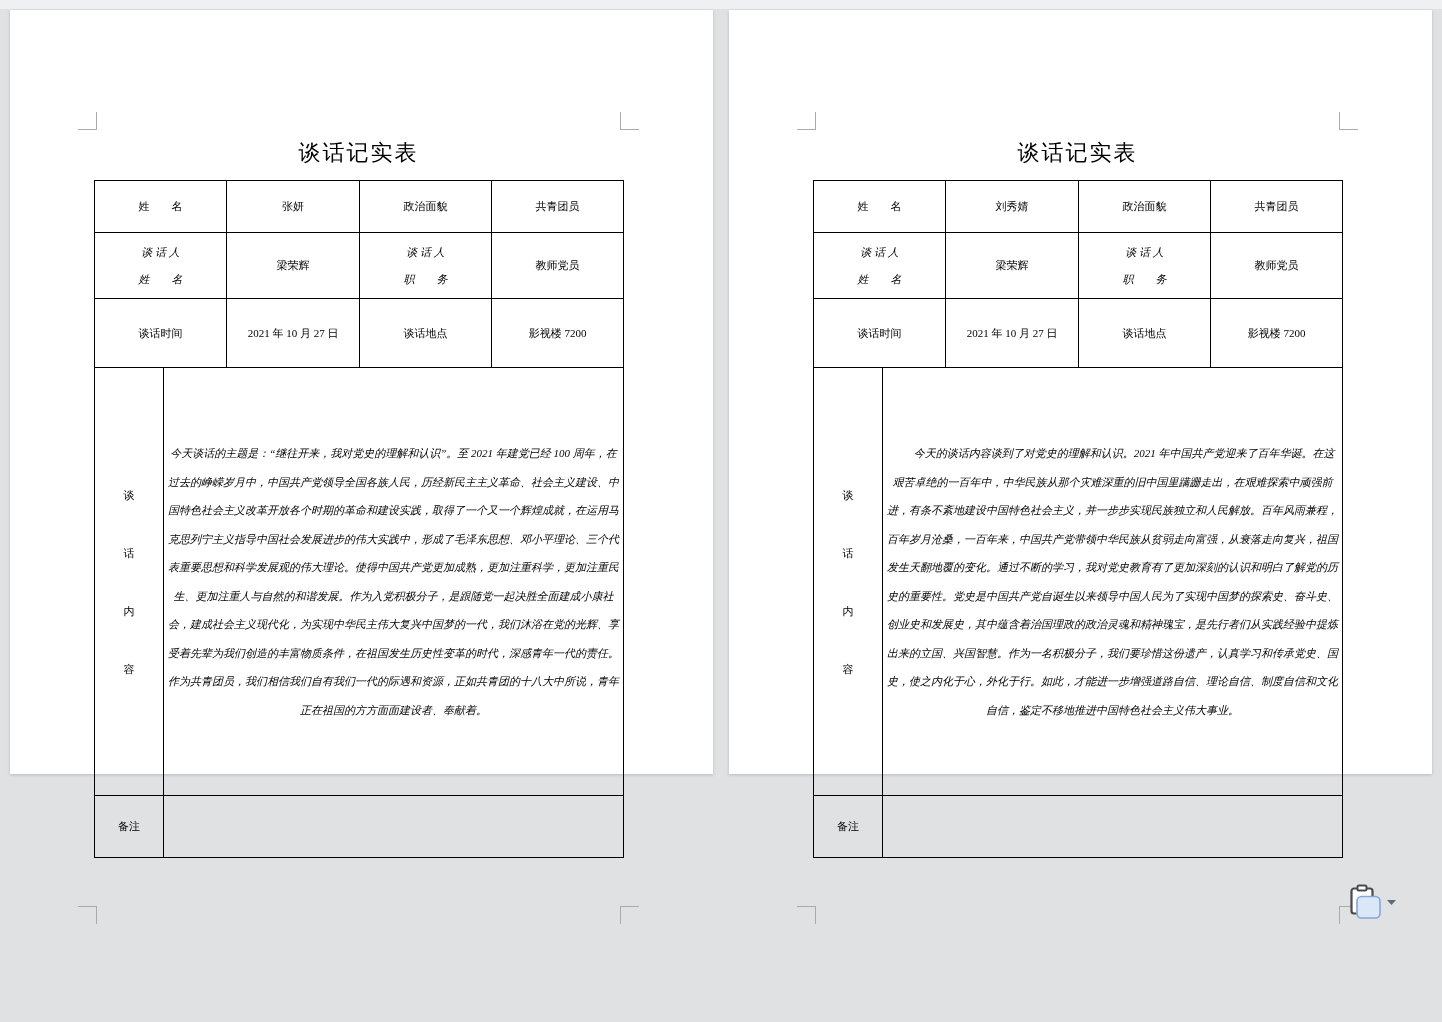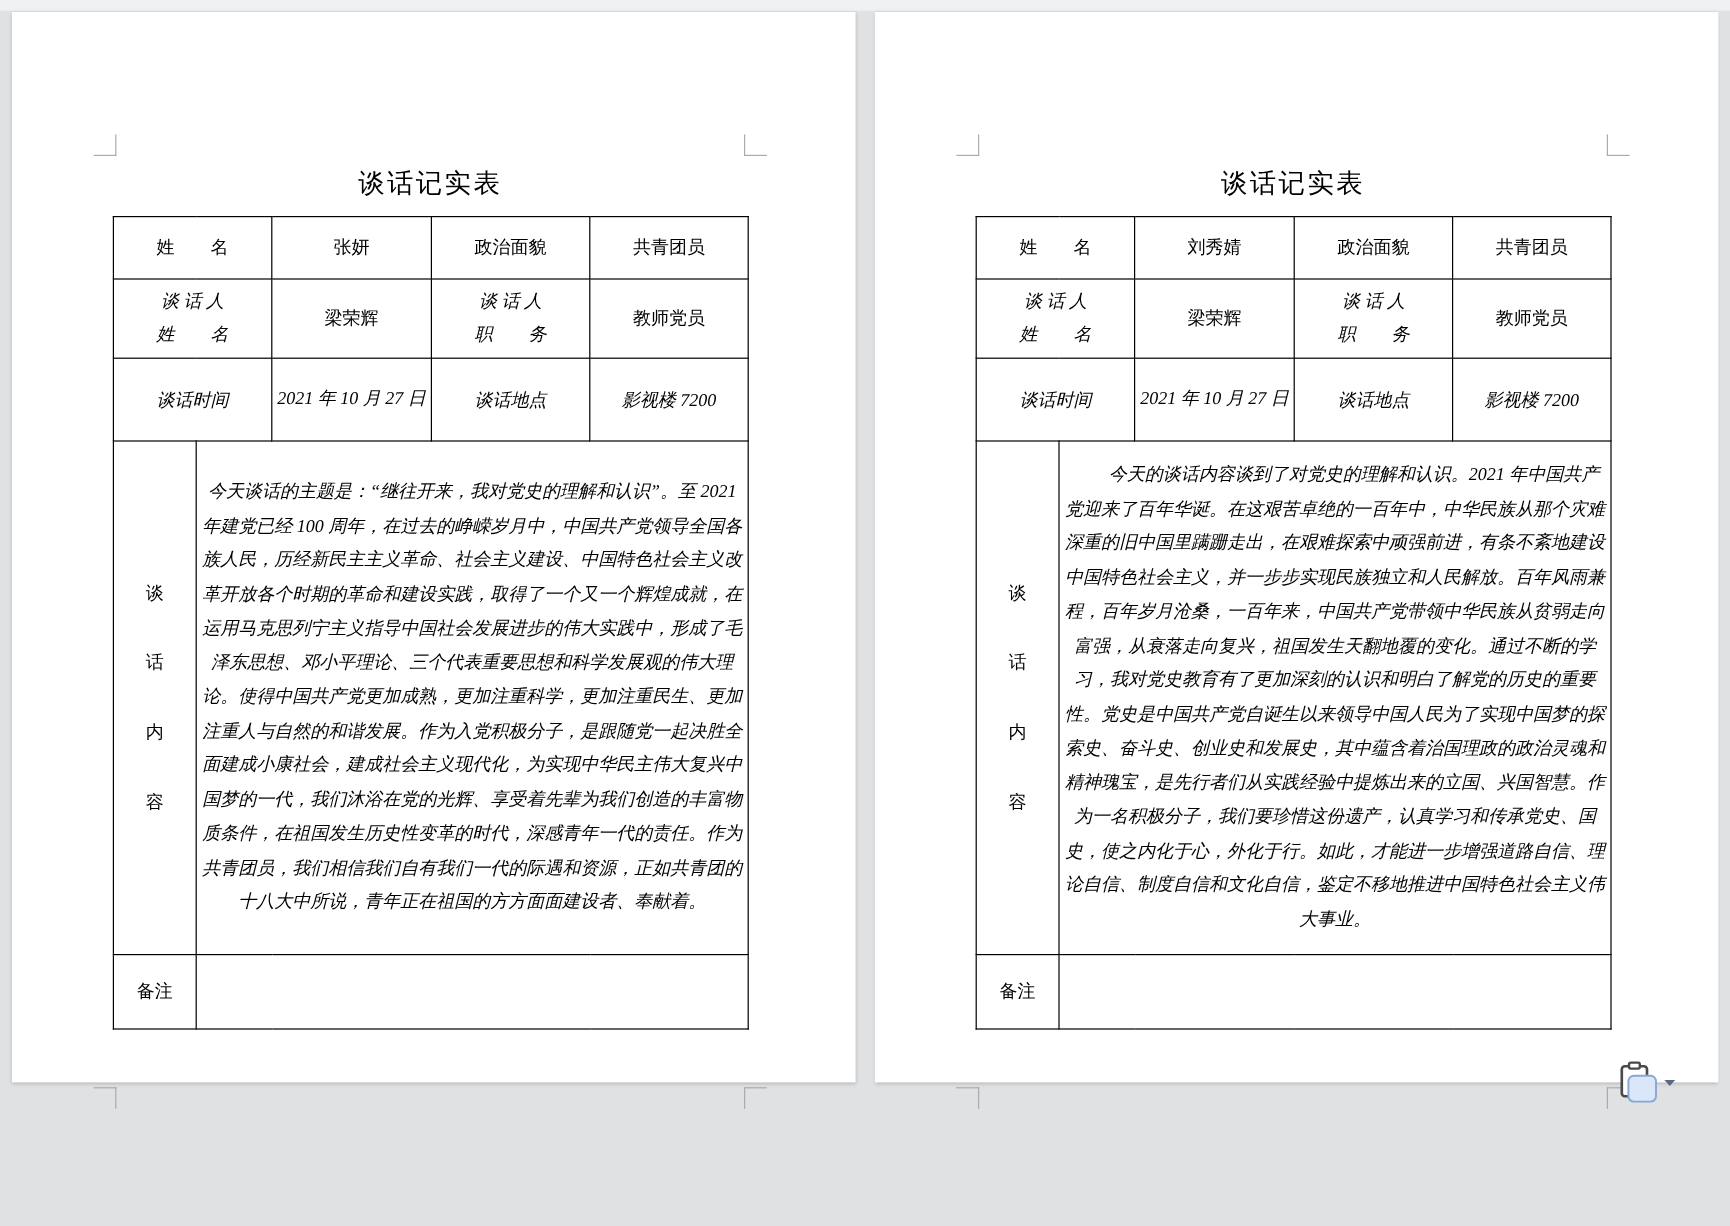--- a/index.html
+++ b/index.html
@@ -4,42 +4,42 @@
 <style>
   html,body{margin:0;padding:0;}
   body{
     width:1442px;height:1022px;position:relative;overflow:hidden;
     background:#dfe1e3;
     font-family:"Liberation Serif","DejaVu Serif",serif;
     color:#000;
   }
   .top-strip{position:absolute;left:0;top:0;width:100%;height:9px;background:#eff0f1;}
   .page{
-    position:absolute;top:10px;width:703px;height:892px;background:#fff;
+    position:absolute;top:10px;width:703px;height:764px;background:#fff;
     box-shadow:0 1px 3px rgba(0,0,0,.18);
   }
   #page-left{left:10px;}
   #page-right{left:729px;}
   
   .mark{position:absolute;width:18px;height:17px;border:0 solid #ababab;}
   .mark.tl{left:68px;top:102px;border-right-width:1px;border-bottom-width:1px;}
   .mark.tr{left:610px;top:102px;border-left-width:1px;border-bottom-width:1px;}
   .mark.bl{left:68px;top:896px;border-right-width:1px;border-top-width:1px;}
   .mark.br{left:610px;top:896px;border-left-width:1px;border-top-width:1px;}
   .doc{position:absolute;left:84px;top:130px;width:529px;}
   .doc-title{
     text-align:center;font-size:22px;line-height:26px;height:26px;
     margin-bottom:14px;letter-spacing:2px;
   }
   table.form{border-collapse:collapse;table-layout:fixed;width:529px;}
   table.form td{
     border:1px solid #000;text-align:center;vertical-align:middle;
-    font-size:15px;padding:2px 4px;overflow:hidden;
-  }
-  tr.r1{height:52px;} tr.r2{height:66px;} tr.r3{height:69px;font-style:italic;}
+    font-size:11px;padding:2px 4px;overflow:hidden;
+  }
+  tr.r1{height:52px;} tr.r2{height:66px;} tr.r3{height:69px;}
   tr.r4{height:428px;} tr.r5{height:62px;padding-left:16px;}
   .lbl2{line-height:27px;font-style:italic;}
   .date-cell{line-height:26px;}
   td.vcell{vertical-align:middle;}
   .vstack{display:flex;flex-direction:column;align-items:center;justify-content:center;gap:42px;height:100%;}
   .vstack span{display:block;line-height:16px;}
   td.content{
     text-align:justify;vertical-align:top;
     font-size:14.5px;line-height:28.5px;
     padding:3px 9px 0 10px;

